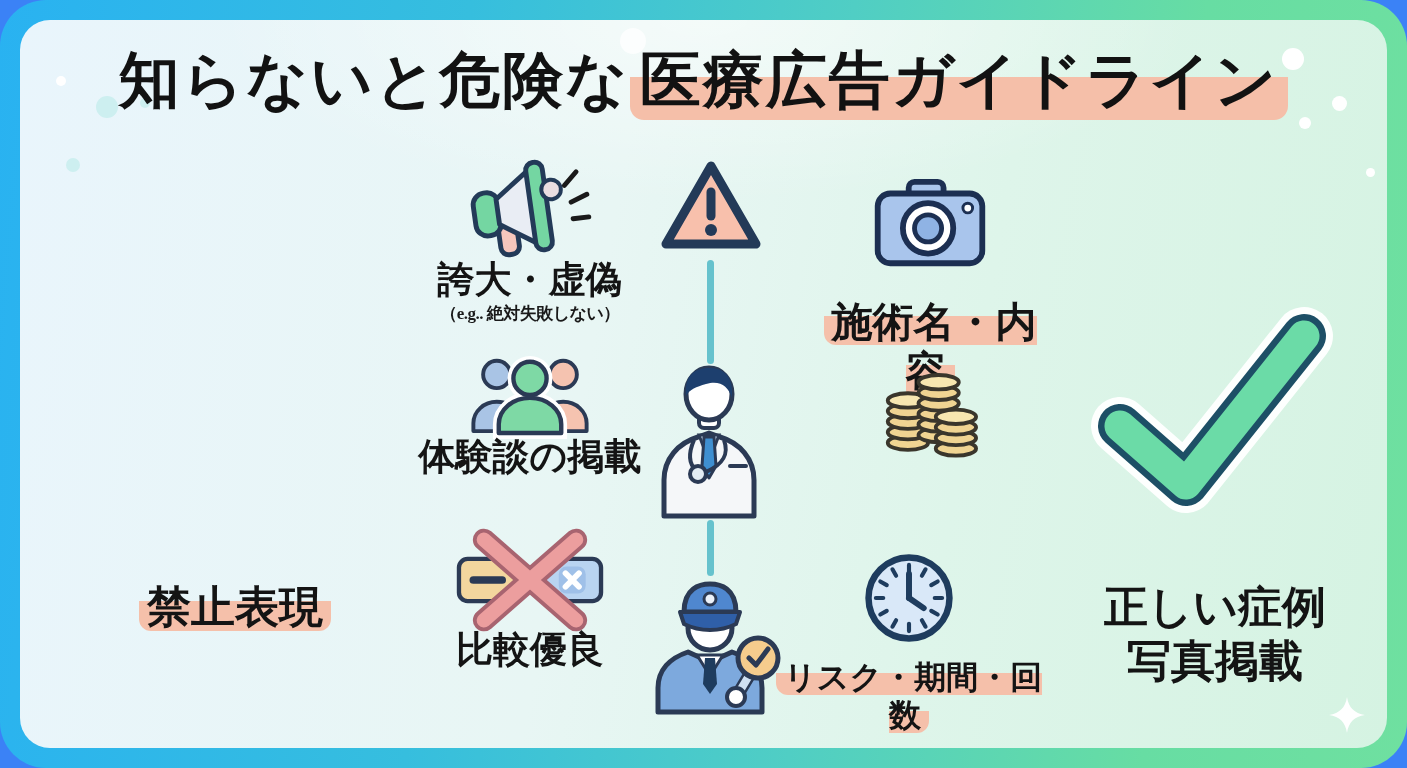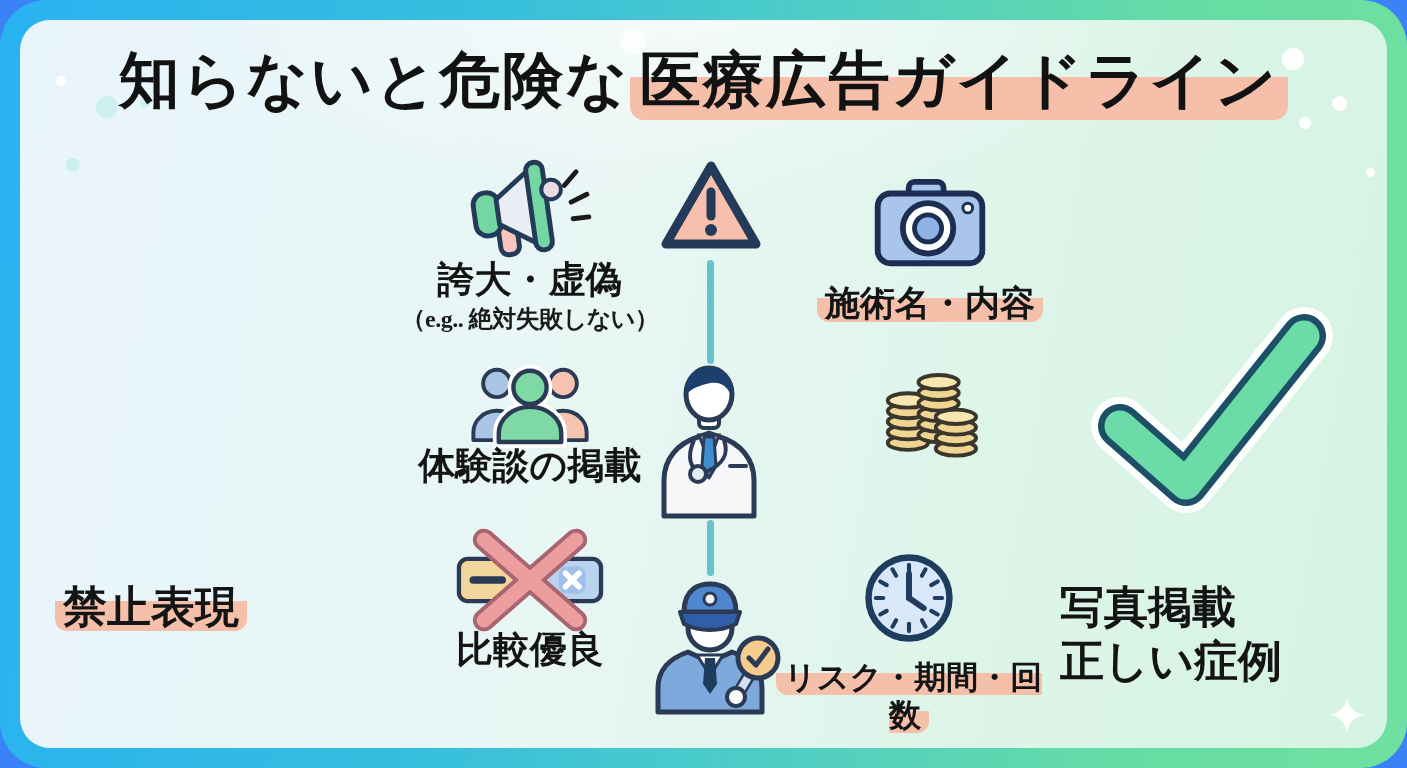--- a/index.html
+++ b/index.html
@@ -12,35 +12,35 @@
     background:linear-gradient(95deg,#29b2f1 0%,#36bede 32%,#50cec4 58%,#67dda3 82%,#6fe0a0 100%);
   }
   .panel{
     position:absolute;inset:20px;border-radius:30px;
     background:
       radial-gradient(ellipse 700px 260px at 50% 0%,rgba(255,255,255,.55),rgba(255,255,255,0) 70%),
       linear-gradient(100deg,#e9f5fc 0%,#e8f6f4 42%,#def5ea 68%,#d5f3e2 100%);
   }
   .bubble{position:absolute;border-radius:50%;}
   .abs{position:absolute;}
-  .ctr{}
+  .ctr{text-align:center;}
   .title{
     position:absolute;top:40px;left:0;width:100%;text-align:center;
     font-size:61px;font-weight:900;letter-spacing:2px;white-space:nowrap;color:#121212;
   }
   .marker{
     background-image:linear-gradient(to top,#f5c0aa 0%,#f5c0aa 62%,transparent 62%);
     border-radius:12px;padding:0 8px;
   }
   .marker-lg{
     background-image:linear-gradient(to top,#f5bfa9 0%,#f5bfa9 58%,transparent 58%);
     border-radius:14px;padding:0 10px 6px 10px;
   }
   .item-label{font-weight:900;font-size:37px;line-height:1.2;color:#141414;}
-  .item-example{font-weight:700;font-size:24px;line-height:1.45;letter-spacing:-0.5px;color:#1a1a1a;}
+  .item-example{font-weight:700;font-size:17px;line-height:1.45;letter-spacing:-0.5px;color:#1a1a1a;}
   .col-item{position:absolute;text-align:center;}
   .vline{position:absolute;width:7px;background:#66c2cd;border-radius:4px;}
   .big-label{font-weight:900;font-size:44px;line-height:54px;color:#141414;}
   svg{display:block;margin:0 auto;overflow:visible;}
 </style>
 </head>
 <body>
 
 <div class="canvas">
   <div class="frame"></div>
@@ -75,21 +75,21 @@
         <circle cx="89" cy="34" r="10" fill="#e9dde1" stroke="#233a58" stroke-width="4"></circle>
       </g>
       <path d="M100,26 L112,12" stroke="#1a1a1a" stroke-width="5" stroke-linecap="round"></path>
       <path d="M107,43 L123,35" stroke="#1a1a1a" stroke-width="5" stroke-linecap="round"></path>
       <path d="M109,60 L125,58" stroke="#1a1a1a" stroke-width="5" stroke-linecap="round"></path>
     </svg>
     <div class="item-label">誇大・虚偽</div>
     <div class="item-example">（e.g.. 絶対失敗しない）</div>
   </div>
 
-  <div class="col-item" style="left:390px;top:362px;width:280px;">
+  <div class="col-item" style="left:390px;top:353px;width:280px;">
     <svg width="140" height="82" viewBox="0 0 140 84">
       <circle cx="36" cy="22" r="14" fill="#a9c4e5" stroke="#2b3a55" stroke-width="4"></circle>
       <path d="M12,80 v-8 a24,22 0 0 1 48,0 v8 z" fill="#a9c4e5" stroke="#2b3a55" stroke-width="4" stroke-linejoin="round"></path>
       <circle cx="104" cy="22" r="14" fill="#f5c3b0" stroke="#2b3a55" stroke-width="4"></circle>
       <path d="M80,80 v-8 a24,22 0 0 1 48,0 v8 z" fill="#f5c3b0" stroke="#2b3a55" stroke-width="4" stroke-linejoin="round"></path>
       <g stroke="#ffffff" stroke-width="12" fill="#ffffff">
         <circle cx="70" cy="26" r="17"></circle>
         <path d="M38,82 v-9 a32,27 0 0 1 64,0 v9 z"></path>
       </g>
       <circle cx="70" cy="26" r="17" fill="#7ed9a5" stroke="#2b3a55" stroke-width="4.5"></circle>
@@ -146,21 +146,21 @@
   </svg>
 
   <div class="col-item" style="left:810px;top:178px;width:240px;">
     <svg width="118" height="92" viewBox="0 0 120 95">
       <rect x="38" y="4" width="36" height="18" rx="6" fill="#a9c5ec" stroke="#1c2f52" stroke-width="6"></rect>
       <rect x="6" y="16" width="108" height="72" rx="13" fill="#a9c5ec" stroke="#1c2f52" stroke-width="6"></rect>
       <circle cx="58" cy="52" r="26" fill="#ffffff" stroke="#1c2f52" stroke-width="6"></circle>
       <circle cx="58" cy="52" r="14" fill="#8fb3e4" stroke="#1c2f52" stroke-width="5"></circle>
       <circle cx="99" cy="31" r="5" fill="#ffffff" stroke="#1c2f52" stroke-width="3"></circle>
     </svg>
-    <div class="item-label" style="font-size:35px;margin-top:12px;"><span class="marker">施術名・内容</span><span></span></div>
+    <div class="item-label" style="font-size:41px;margin-top:28px;"><span class="marker">施術名・内容</span><span></span></div>
   </div>
 
   <div class="col-item" style="left:810px;top:364px;width:240px;">
     <svg width="106" height="96" viewBox="0 0 110 100">
       <g fill="#f0d492" stroke="#3a362c" stroke-width="4">
         <ellipse cx="32" cy="82" rx="21" ry="7.5"></ellipse>
           <ellipse cx="32" cy="71" rx="21" ry="7.5"></ellipse>
           <ellipse cx="32" cy="60" rx="21" ry="7.5"></ellipse>
           <ellipse cx="32" cy="49" rx="21" ry="7.5"></ellipse>
           <ellipse cx="32" cy="38" rx="21" ry="7.5" fill="#f7e6b0"></ellipse>
@@ -200,20 +200,20 @@
     </svg>
     <div class="item-label" style="font-size:32px;margin-top:14px;"><span class="marker">リスク・期間・回数</span><span></span></div>
   </div>
 
   <svg class="abs" style="left:1092px;top:308px;" width="240" height="200" viewBox="0 0 240 200">
     <path d="M28,118 L94,176 L212,28" fill="none" stroke="#ffffff" stroke-width="58" stroke-linecap="round" stroke-linejoin="round" opacity="0.95"></path>
     <path d="M28,118 L94,176 L212,28" fill="none" stroke="#1d4f66" stroke-width="44" stroke-linecap="round" stroke-linejoin="round"></path>
     <path d="M28,118 L94,176 L212,28" fill="none" stroke="#6bdba7" stroke-width="31" stroke-linecap="round" stroke-linejoin="round"></path>
   </svg>
   <div class="abs ctr" style="left:1060px;top:580px;width:310px;">
+    <div class="big-label">正しい症例</div>
     <div class="big-label">写真掲載</div>
-    <div class="big-label">正しい症例</div>
   </div>
 
   <svg class="abs" style="left:1328px;top:696px;" width="38" height="38" viewBox="0 0 36 36">
     <path d="M18,1 C19.5,11 25,16.5 35,18 C25,19.5 19.5,25 18,35 C16.5,25 11,19.5 1,18 C11,16.5 16.5,11 18,1 Z" fill="#ffffff"></path>
   </svg>
 </div>
 
 </body></html>

